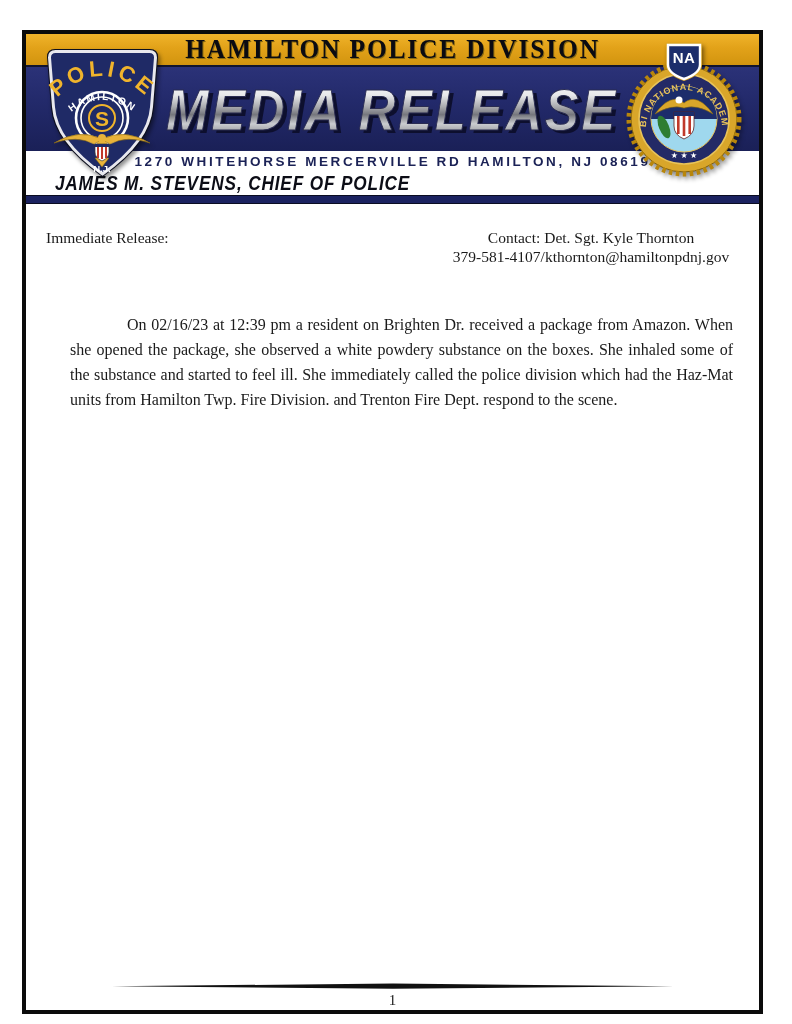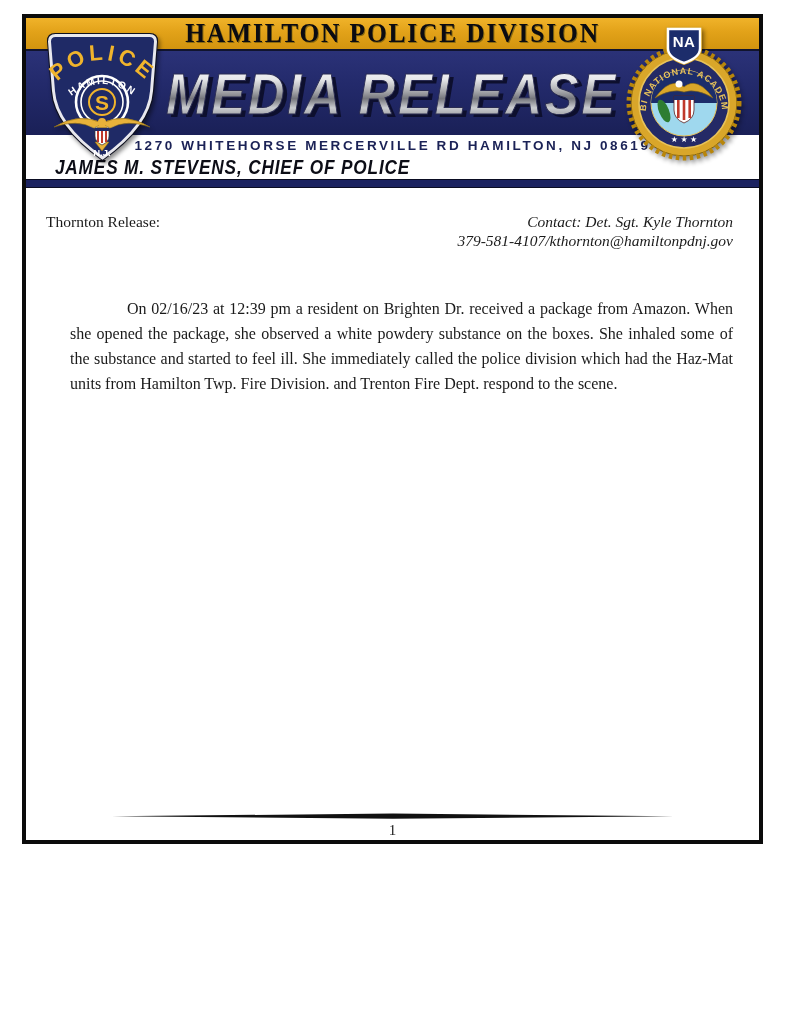--- a/index.html
+++ b/index.html
@@ -13,22 +13,22 @@
   html,body{width:792px;height:1024px;}
   body{
     background:#ffffff;
     font-family:"Liberation Serif", serif;
     color:var(--body-ink);
     position:relative;
     overflow:hidden;
   }
   .sheet{
     position:absolute;
-    left:22px; top:14px;
-    width:741px; height:830px;
+    left:22px; top:30px;
+    width:741px; height:984px;
     border:4px solid #0b0b0b;
     background:#0ea5e9;
   }
   
   .banner{position:relative;width:100%;}
   .band-gold{
     height:33px;
     background:linear-gradient(180deg,#f0b32a 0%, var(--gold) 45%, #d2940f 100%);
     display:flex;align-items:center;justify-content:center;
     border-bottom:2px solid #11142e;
@@ -104,21 +104,21 @@
     font-size:16px;
     line-height:25px;
   }
   .release-row{
     display:flex;
     margin-top:24px;
     font-size:15.5px;
     line-height:19px;
   }
   .release-label{white-space:nowrap;}
-  .contact-block{margin-left:auto;width:284px;text-align:right;font-style:italic;}
+  .contact-block{margin-left:auto;width:284px;text-align:center;}
   .paragraphs{margin-top:46px;}
   .para{
     text-indent:57px;
     text-align:justify;
     margin-bottom:13px;
     margin-left:24px;
   }
   .footer{
     position:absolute;
     left:0;right:0;bottom:1px;
@@ -235,21 +235,21 @@
         <path d="M45,1 L81,1 L81,23 Q81,33 63,39 Q45,33 45,23 Z" fill="#d9a62a"></path>
         <path d="M47,3 L79,3 L79,22.5 Q79,31.5 63,37 Q47,31.5 47,22.5 Z" fill="#1c2d6b" stroke="#ffffff" stroke-width="2.4"></path>
         <text x="63" y="21" text-anchor="middle" font-size="15" font-weight="bold" fill="#ffffff" letter-spacing="0.5">NA</text>
       </g>
     </svg>
   </div>
 
   <div class="doc-body">
 
     <div class="release-row">
-      <div class="release-label">Thornton Release:</div>
+      <div class="release-label">Immediate Release:</div>
       <div class="contact-block">
         <div>Contact: Det. Sgt. Kyle Thornton</div>
         <div>379-581-4107/kthornton@hamiltonpdnj.gov</div>
       </div>
     </div>
 
     <div class="paragraphs">
       <p class="para">On 02/16/23 at 12:39 pm a resident on Brighten Dr. received a package from Amazon.  When she opened the package, she observed a white powdery substance on the boxes. She inhaled some of the substance and started to feel ill. She immediately called the police division which had the Haz-Mat units from Hamilton Twp. Fire Division. and Trenton Fire Dept. respond to the scene.</p>
     </div>
 

